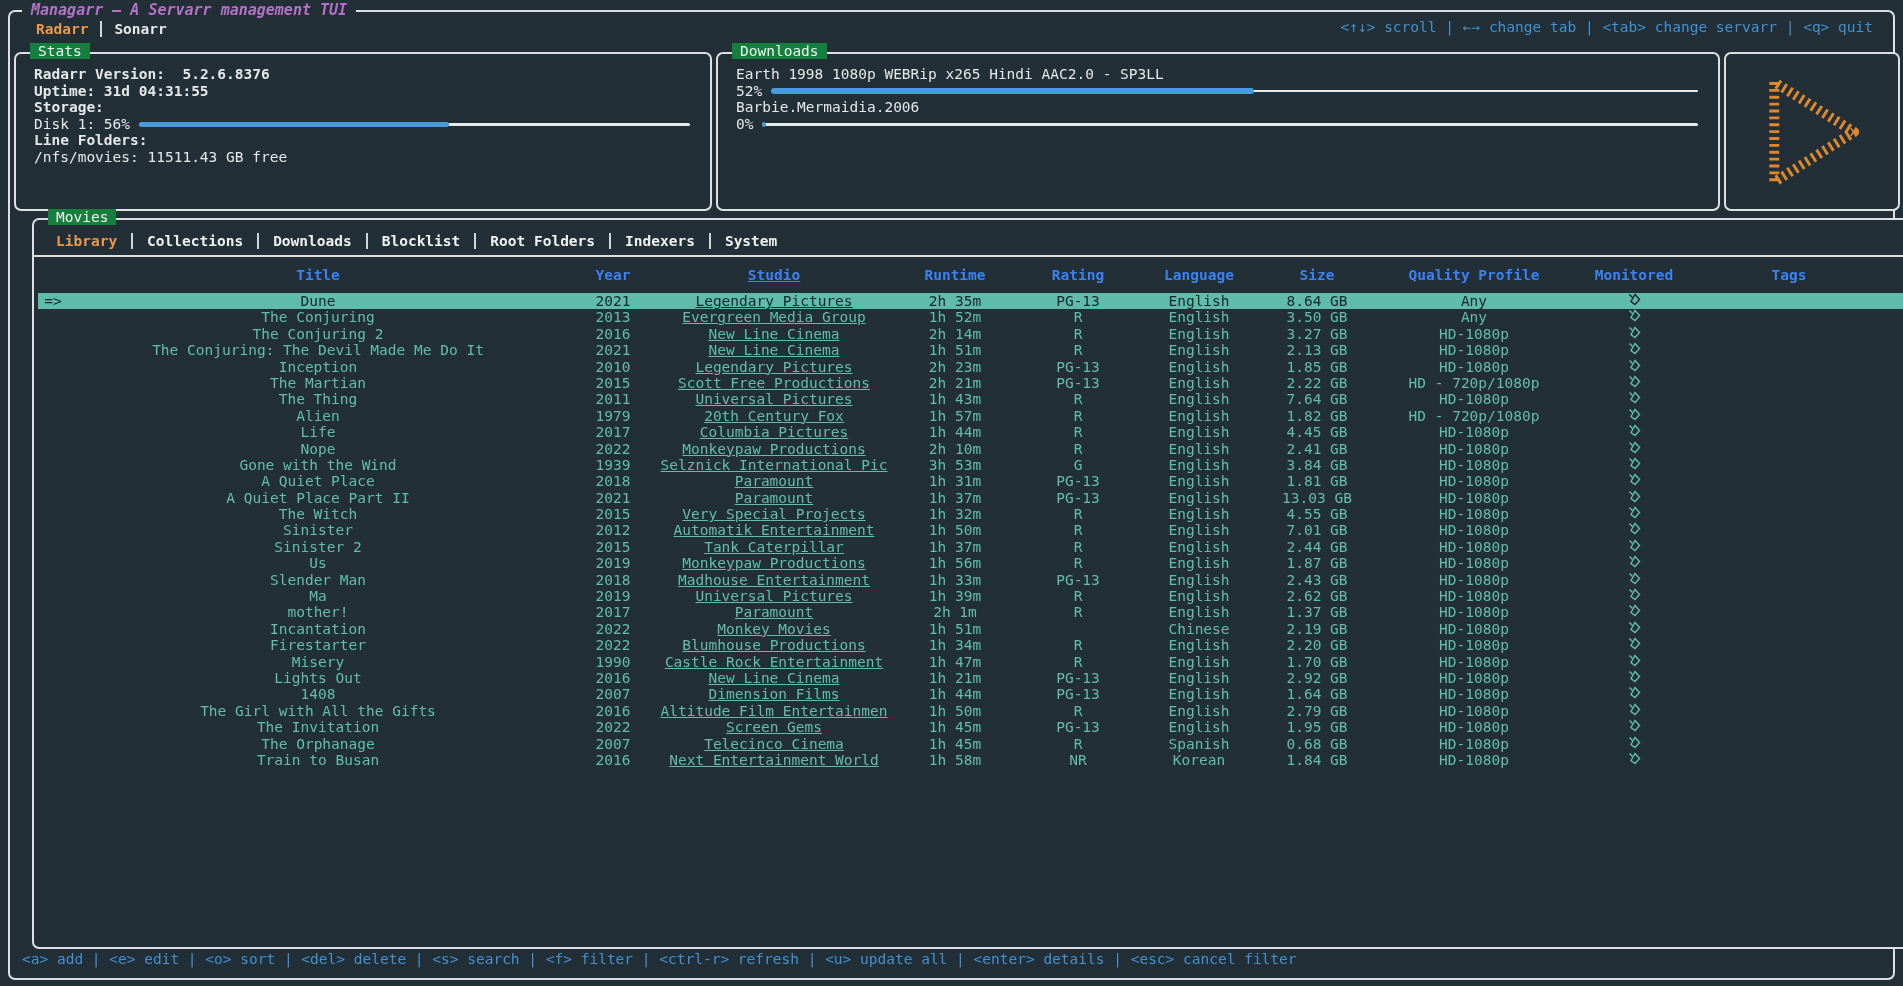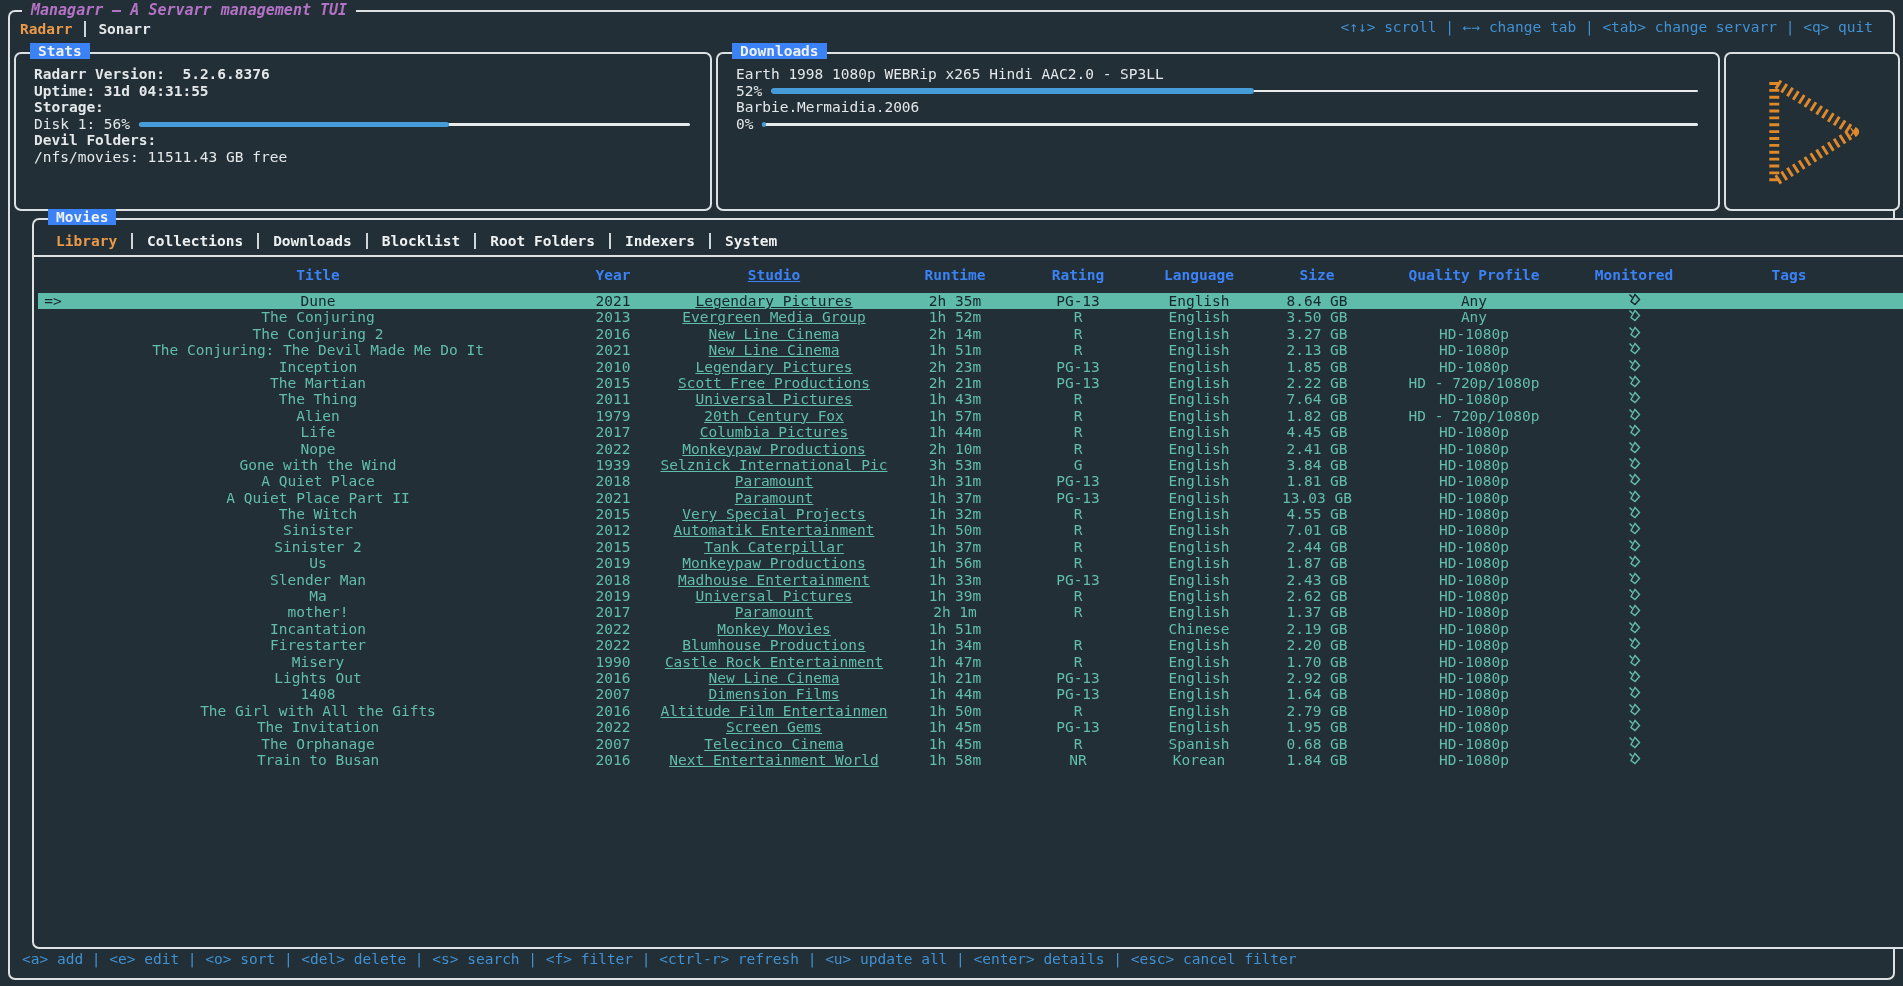--- a/index.html
+++ b/index.html
@@ -3,29 +3,29 @@
 <meta charset="utf-8">
 <style>
   html,body{margin:0;padding:0;background:#1a242b;}
   .screen{position:relative;width:1903px;height:986px;background:#222f36;
           font-family:"DejaVu Sans Mono",monospace;font-size:14.5px;color:#e4e8ea;
           overflow:hidden;}
   .frame{position:absolute;left:8px;top:10px;right:8px;bottom:6px;
          border:2px solid #dce1e3;border-radius:7px;}
   .app-title{position:absolute;left:22px;top:1px;background:#222f36;padding:0 9px;
              color:#b472c6;font-weight:bold;font-style:italic;font-size:15px;white-space:nowrap;}
-  .servarr-tabs{position:absolute;left:8px;top:19px;display:flex;align-items:center;height:20px;}
+  .servarr-tabs{position:absolute;left:24px;top:19px;display:flex;align-items:center;height:20px;}
   .stab{padding:0 12px;font-weight:bold;color:#e4e8ea;white-space:nowrap;}
   .stab.active{color:#eb9a4b;}
   .stab + .stab{border-left:2px solid #cfd6d9;}
   .top-help{position:absolute;right:30px;top:19px;color:#4291d2;white-space:nowrap;}
 
   .panel{position:absolute;border:2px solid #dce1e3;border-radius:7px;background:#222f36;}
-  .panel-title{position:absolute;left:14px;top:-11px;background:#3b82f6;padding:0 8px;
-               font-weight:bold;color:#eef1f2;white-space:nowrap;}
+  .panel-title{position:absolute;left:14px;top:-11px;background:#15803d;padding:0 8px;
+               font-weight:normal;color:#eef1f2;white-space:nowrap;}
   .p-stats{left:14px;top:52px;width:694px;height:155px;}
   .p-downloads{left:716px;top:52px;width:1000px;height:155px;}
   .p-logo{left:1724px;top:52px;width:172px;height:155px;display:flex;align-items:center;justify-content:center;}
 
   .pline{position:relative;margin:0 18px;height:16.6px;line-height:16.6px;white-space:nowrap;
          display:flex;align-items:center;}
   .p-stats .pline:first-of-type{margin-top:12px;}
   .p-downloads .pline:first-of-type{margin-top:12px;}
   .b{font-weight:bold;}
   .gauge{position:relative;flex:1;height:16px;margin-left:9px;}
@@ -86,21 +86,21 @@
       <span>Uptime:</span>&nbsp;<span>31d 04:31:55</span>
     </div>
     <div class="pline b">Storage:</div>
     <div class="pline">
       <span>Disk 1: 56%</span>
       <span class="gauge">
           <span class="track"></span>
           <span class="fill" style="width: 56%;"></span>
         </span>
     </div>
-    <div class="pline b">Devil Folders:</div>
+    <div class="pline b">Line Folders:</div>
     <div class="pline">/nfs/movies: 11511.43 GB free</div>
   </div>
 
   <div class="panel p-downloads">
     <span class="panel-title">Downloads</span>
     <div class="pline">Earth 1998 1080p WEBRip x265 Hindi AAC2.0 - SP3LL</div>
     <div class="pline">
       <span>52%</span>
       <span class="gauge">
           <span class="track"></span>

